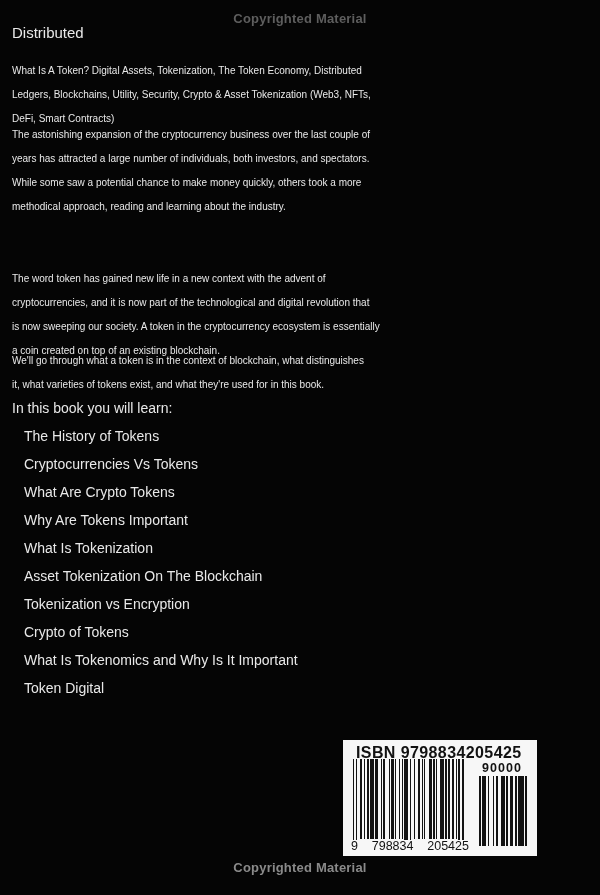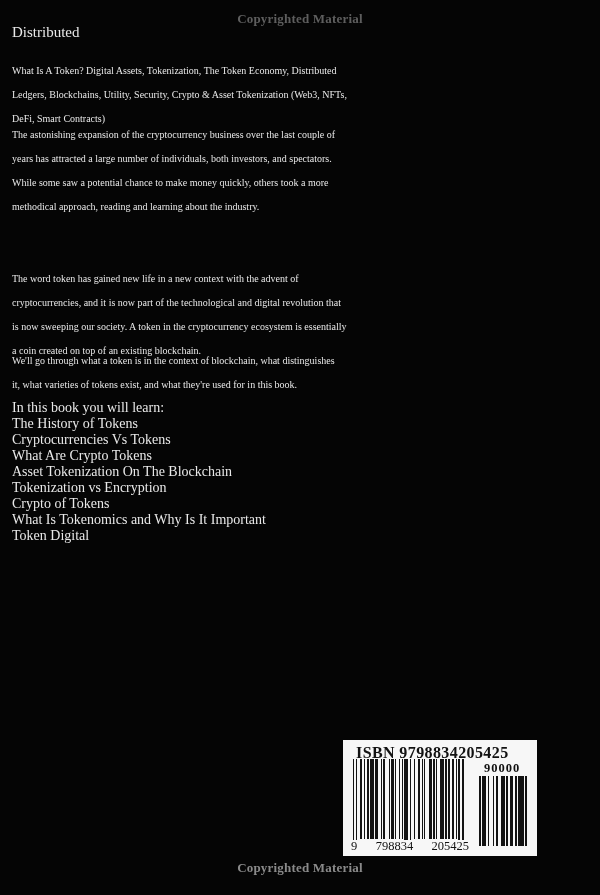--- a/index.html
+++ b/index.html
@@ -1,21 +1,21 @@
 <!DOCTYPE html>
 <html><head>
 <meta charset="utf-8">
 <style>
   html,body{margin:0;padding:0;background:#000;}
   .page{
     position:relative;
     width:600px;height:895px;
     background:#050505;
     overflow:hidden;
-    font-family:Liberation Serif, serif;
+    font-family:Liberation Sans, sans-serif;
     color:#e9e9e9;
     -webkit-font-smoothing:antialiased;
   }
   .copyright{
     position:absolute;left:0;width:100%;
     text-align:center;
     font-size:13px;font-weight:bold;
     letter-spacing:0.2px;
   }
   .copyright.top{top:11px;color:#5e5e5e;}
@@ -33,21 +33,21 @@
   .subtitle{top:59px;}
   .p0{top:123px;}
   .p1{top:201px;}
   .p2{top:267px;}
   .p3{top:349px;}
   .learn{
     position:absolute;left:12px;top:400px;width:572px;
     font-size:14px;line-height:16px;
   }
   .learn ul{list-style:none;margin:0;padding:0;}
-  .learn li{margin:0;padding:0;}
+  .learn li{margin:12px;padding:0;}
   
   .barcode-box{
     position:absolute;left:343px;top:740px;
     width:194px;height:116px;
     background:#f7f7f7;
     color:#121212;
   }
   .isbn-label{
     position:absolute;left:13px;top:4px;
     font-size:16px;font-weight:bold;letter-spacing:0.4px;
@@ -99,20 +99,22 @@
 cryptocurrencies, and it is now part of the technological and digital revolution that
 is now sweeping our society. A token in the cryptocurrency ecosystem is essentially
 a coin created on top of an existing blockchain.</div>
 
   <div class="learn">
     <div>In this book you will learn:</div>
     <ul>
       <li>The History of Tokens</li>
       <li>Cryptocurrencies Vs Tokens</li>
       <li>What Are Crypto Tokens</li>
+      <li>Why Are Tokens Important</li>
+      <li>What Is Tokenization</li>
       <li>Asset Tokenization On The Blockchain</li>
       <li>Tokenization vs Encryption</li>
       <li>Crypto of Tokens</li>
       <li>What Is Tokenomics and Why Is It Important</li>
       <li>Token Digital</li>
     </ul>
   </div>
 
   <div class="barcode-box">
     <div class="isbn-label">ISBN 9798834205425</div>

